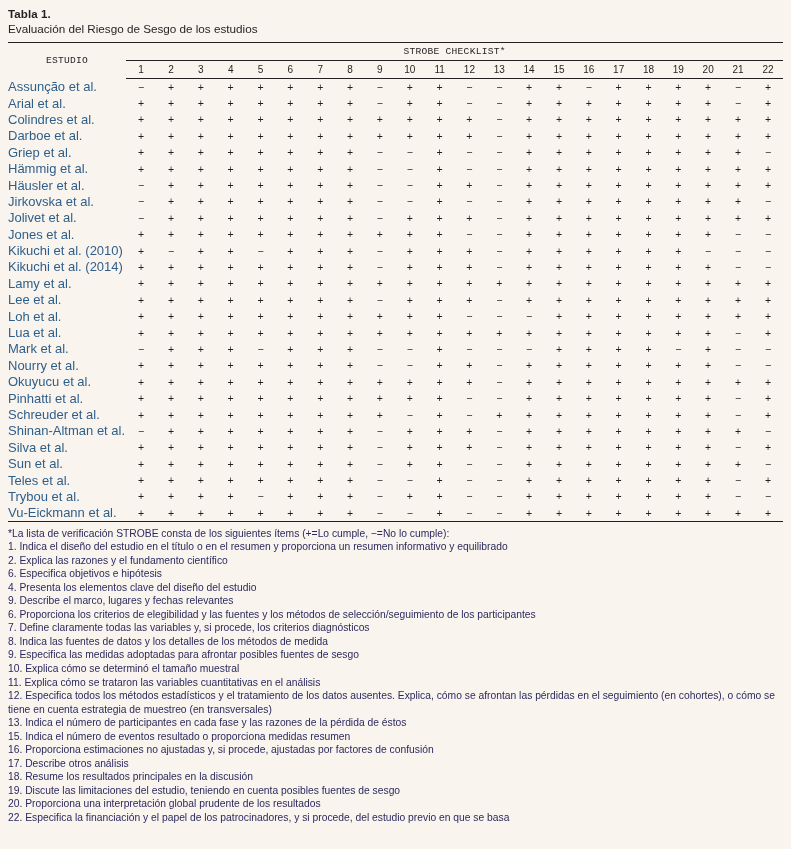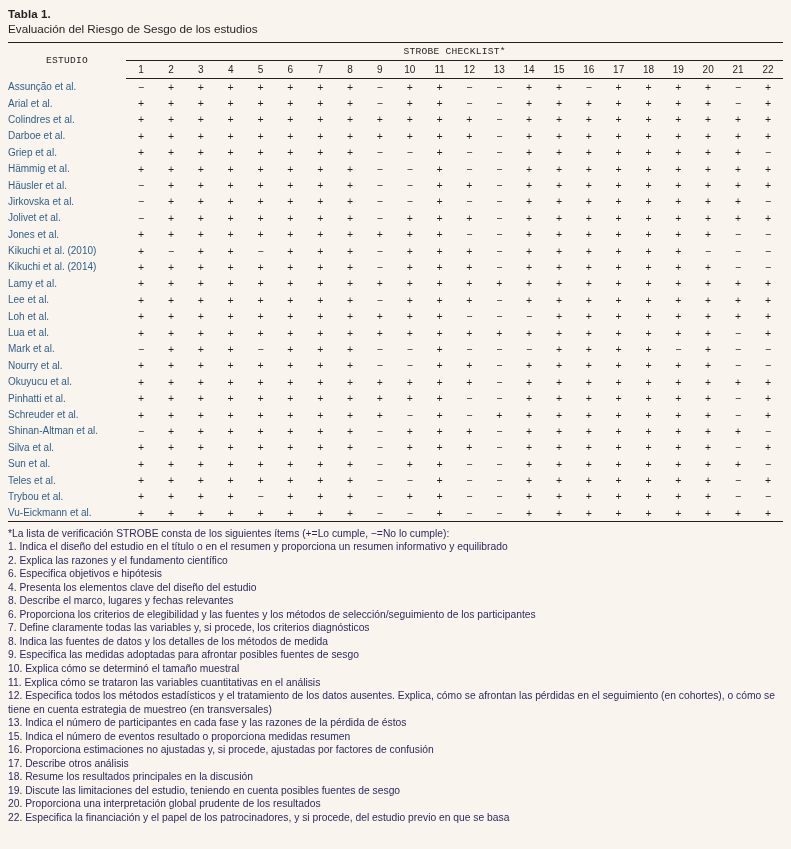--- a/index.html
+++ b/index.html
@@ -74,21 +74,21 @@
   th.study-head {
     text-align: left;
     font-size: 10.2px;
     letter-spacing: .3px;
     color: #231f20;
     padding-left: 2px;
     vertical-align: middle;
   }
   td.study-name {
     text-align: left;
-    font-size: 10px;
+    font-size: 13px;
     color: #2e5f8a;
     padding-left: 2px;
     white-space: nowrap;
   }
   tbody tr { height: 16.4px; }
   td.mark {
     text-align: center;
     font-size: 10.5px;
     color: #231f20;
     font-family: "Liberation Sans", sans-serif;
@@ -852,21 +852,21 @@
         </tr>
       </tbody>
   </table>
 
   <div class="footnotes">
       <span class="fn fn-star">*La lista de verificación STROBE consta de los siguientes ítems (+=Lo cumple, −=No lo cumple):</span>
       <span class="fn">1. Indica el diseño del estudio en el título o en el resumen y proporciona un resumen informativo y equilibrado</span>
       <span class="fn">2. Explica las razones y el fundamento científico</span>
       <span class="fn">6. Especifica objetivos e hipótesis</span>
       <span class="fn">4. Presenta los elementos clave del diseño del estudio</span>
-      <span class="fn">8. Describe el marco, lugares y fechas relevantes</span>
+      <span class="fn">9. Describe el marco, lugares y fechas relevantes</span>
       <span class="fn">6. Proporciona los criterios de elegibilidad y las fuentes y los métodos de selección/seguimiento de los participantes</span>
       <span class="fn">7. Define claramente todas las variables y, si procede, los criterios diagnósticos</span>
       <span class="fn">8. Indica las fuentes de datos y los detalles de los métodos de medida</span>
       <span class="fn">9. Especifica las medidas adoptadas para afrontar posibles fuentes de sesgo</span>
       <span class="fn">10. Explica cómo se determinó el tamaño muestral</span>
       <span class="fn">11. Explica cómo se trataron las variables cuantitativas en el análisis</span>
       <span class="fn">12. Especifica todos los métodos estadísticos y el tratamiento de los datos ausentes. Explica, cómo se afrontan las pérdidas en el seguimiento (en cohortes), o cómo se tiene en cuenta estrategia de muestreo (en transversales)</span>
       <span class="fn">13. Indica el número de participantes en cada fase y las razones de la pérdida de éstos</span>
       <span class="fn">15. Indica el número de eventos resultado o proporciona medidas resumen</span>
       <span class="fn">16. Proporciona estimaciones no ajustadas y, si procede, ajustadas por factores de confusión</span>

